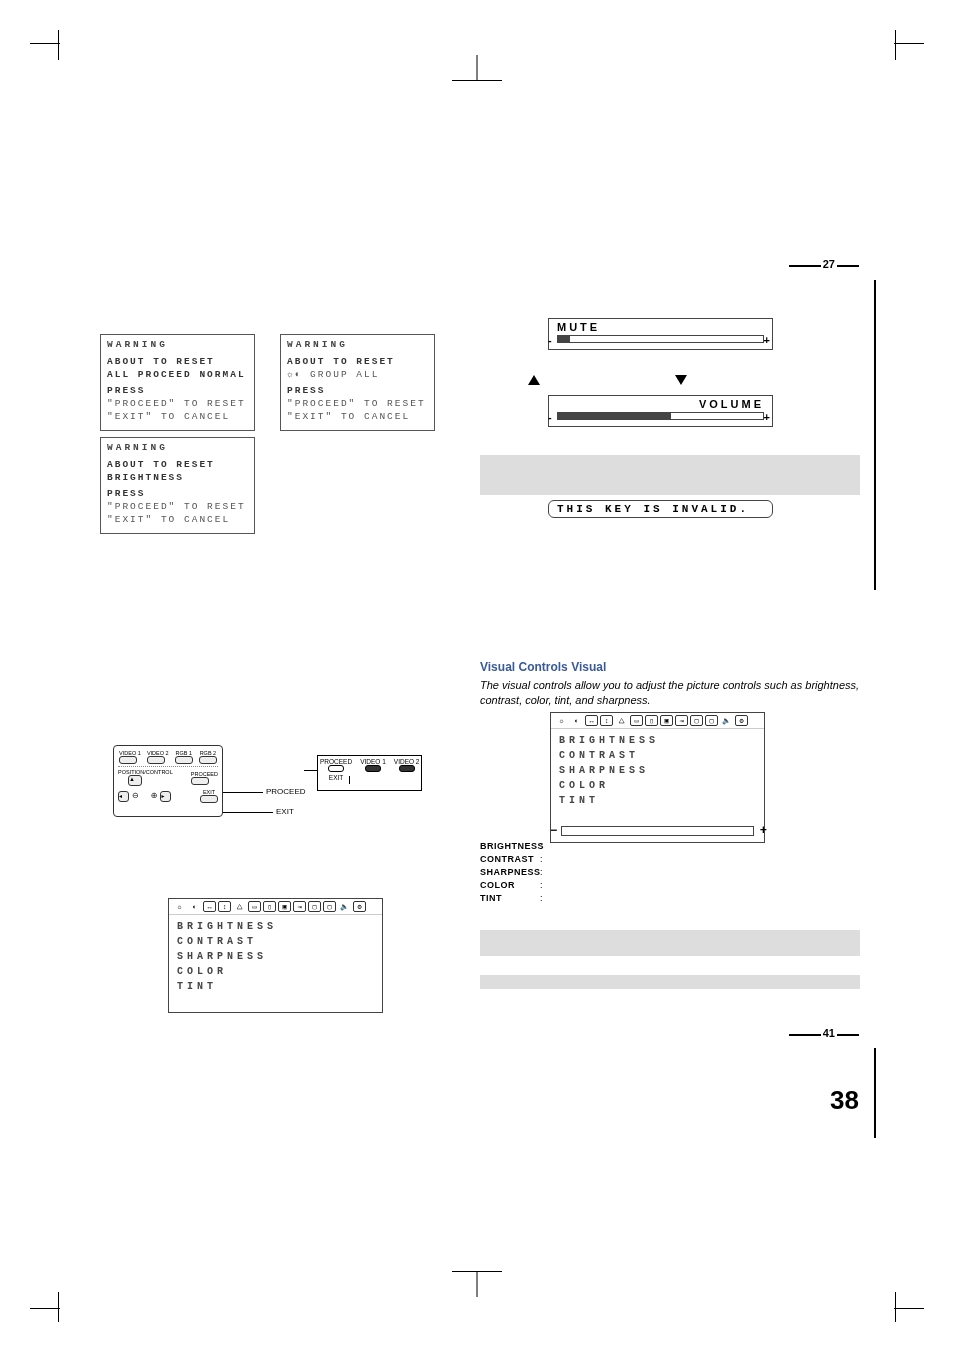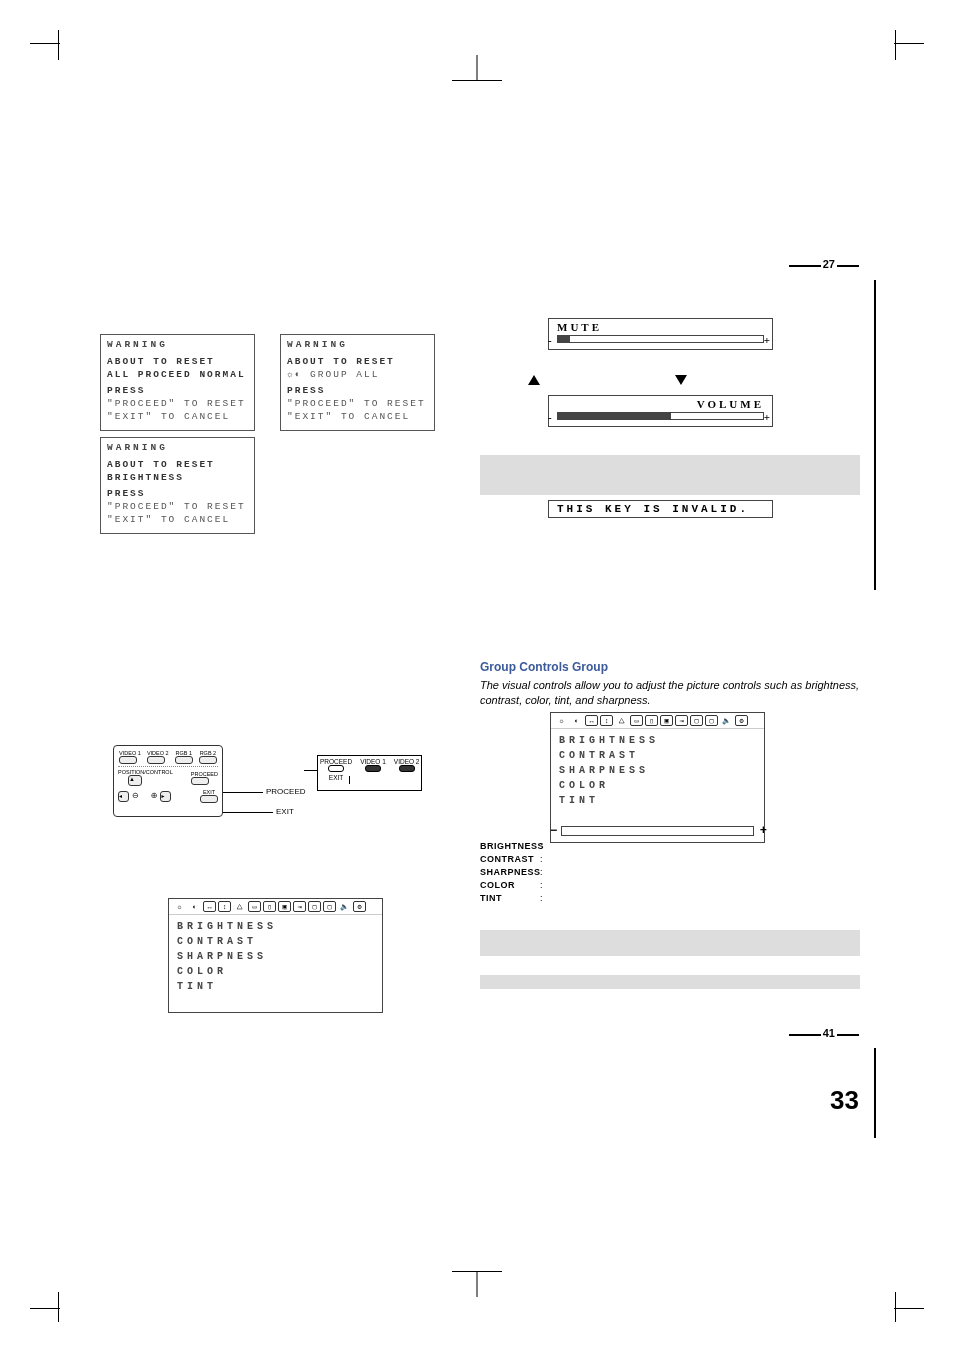--- a/index.html
+++ b/index.html
@@ -68,21 +68,21 @@
   .osd-title { font-weight: bold; letter-spacing: 3px; color: #444; }
   .osd-box .row { white-space: pre; }
   .bold-row { font-weight: bold; color: #333; }
 
   
   .bar-box {
     position: absolute;
     border: 1px solid #444;
     background: #fff;
     padding: 2px 8px 6px 8px;
-    font-family: Liberation Serif, serif;
+    font-family: Liberation Sans, sans-serif;
     font-weight: bold;
     letter-spacing: 3px;
     font-size: 11px;
     width: 225px;
   }
   .bar-track {
     position: relative;
     height: 8px;
     border: 1px solid #444;
     margin-top: 2px;
@@ -262,21 +262,21 @@
 
 <div class="right-edge" style="top:280px;height:310px;"></div>
 <div class="right-edge" style="top:1048px;height:90px;"></div>
 
 <div class="page-num-bar pn-top">
   <span class="num">27</span>
 </div>
 <div class="page-num-bar pn-bot">
   <span class="num">41</span>
 </div>
-<div class="big-page">33</div>
+<div class="big-page">38</div>
 
 <div class="osd-box" style="left:100px;top:334px;width:155px;">
   <div class="osd-title row">WARNING</div>
   <div style="height:4px"></div>
   <div class="row bold-row">ABOUT TO RESET</div>
   <div class="row bold-row">ALL PROCEED NORMAL</div>
   <div style="height:4px"></div>
   <div class="row bold-row">PRESS</div>
   <div class="row">"PROCEED" TO RESET</div>
   <div class="row">"EXIT" TO CANCEL</div>
@@ -320,25 +320,25 @@
   <div>VOLUME</div>
   <div class="bar-track">
     <span class="bar-minus">-</span>
     <div class="bar-fill" style="width:55%;"></div>
     <span class="bar-plus">+</span>
   </div>
 </div>
 
 <div class="gray-bar" style="left:480px;top:455px;width:380px;height:40px;"></div>
 
-<div class="invalid-box" style="left:548px;top:500px;">
+<div class="invalid-box" style="left:548px;top:500px;border-radius:6px;">
   <span>THIS KEY IS INVALID.</span>
 </div>
 
-<div class="vc-title" style="left:480px;top:660px;">Group Controls Group</div>
+<div class="vc-title" style="left:480px;top:660px;">Visual Controls Visual</div>
 <div class="vc-desc" style="left:480px;top:678px;width:380px;">The visual controls allow you to adjust the picture controls such as brightness, contrast, color, tint, and sharpness.</div>
 
 <div class="menu-osd" style="left:550px;top:712px;width:215px;">
   <div class="menu-icon-row">
     <span class="menu-icon noborder">☼</span>
     <span class="menu-icon noborder">◐</span>
     <span class="menu-icon">↔</span>
     <span class="menu-icon">↕</span>
     <span class="menu-icon noborder">⧋</span>
     <span class="menu-icon">▭</span>

